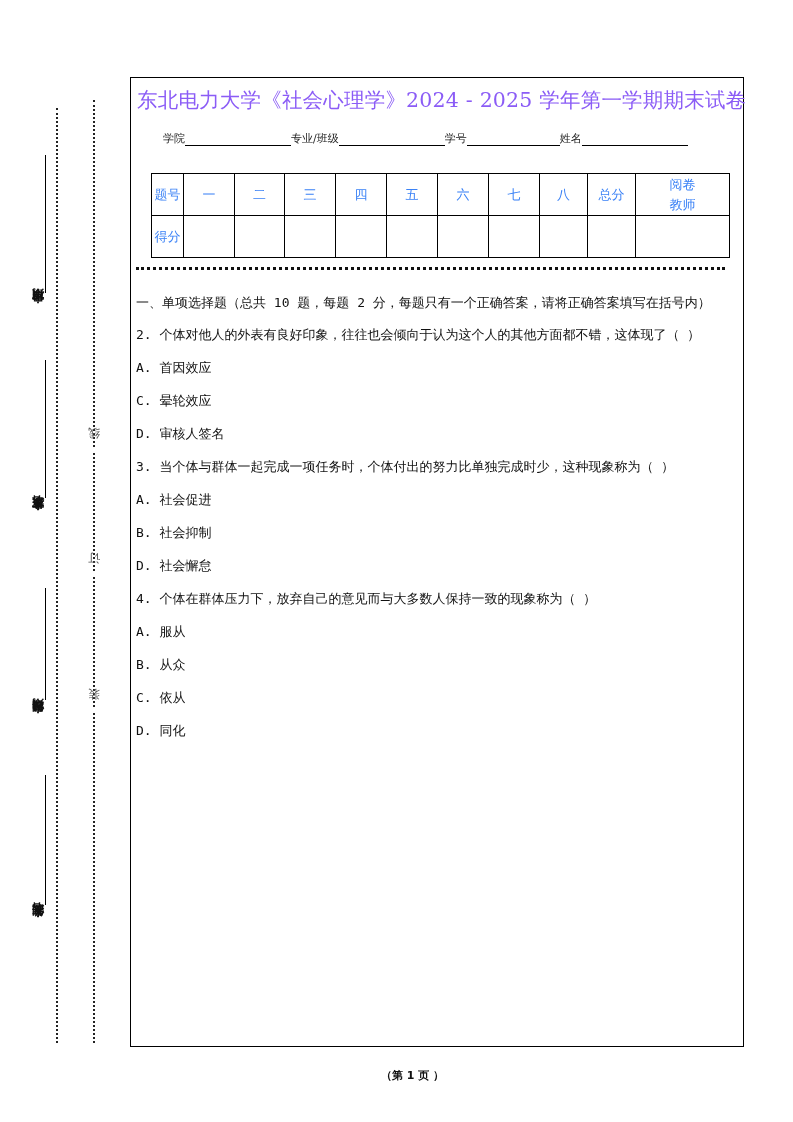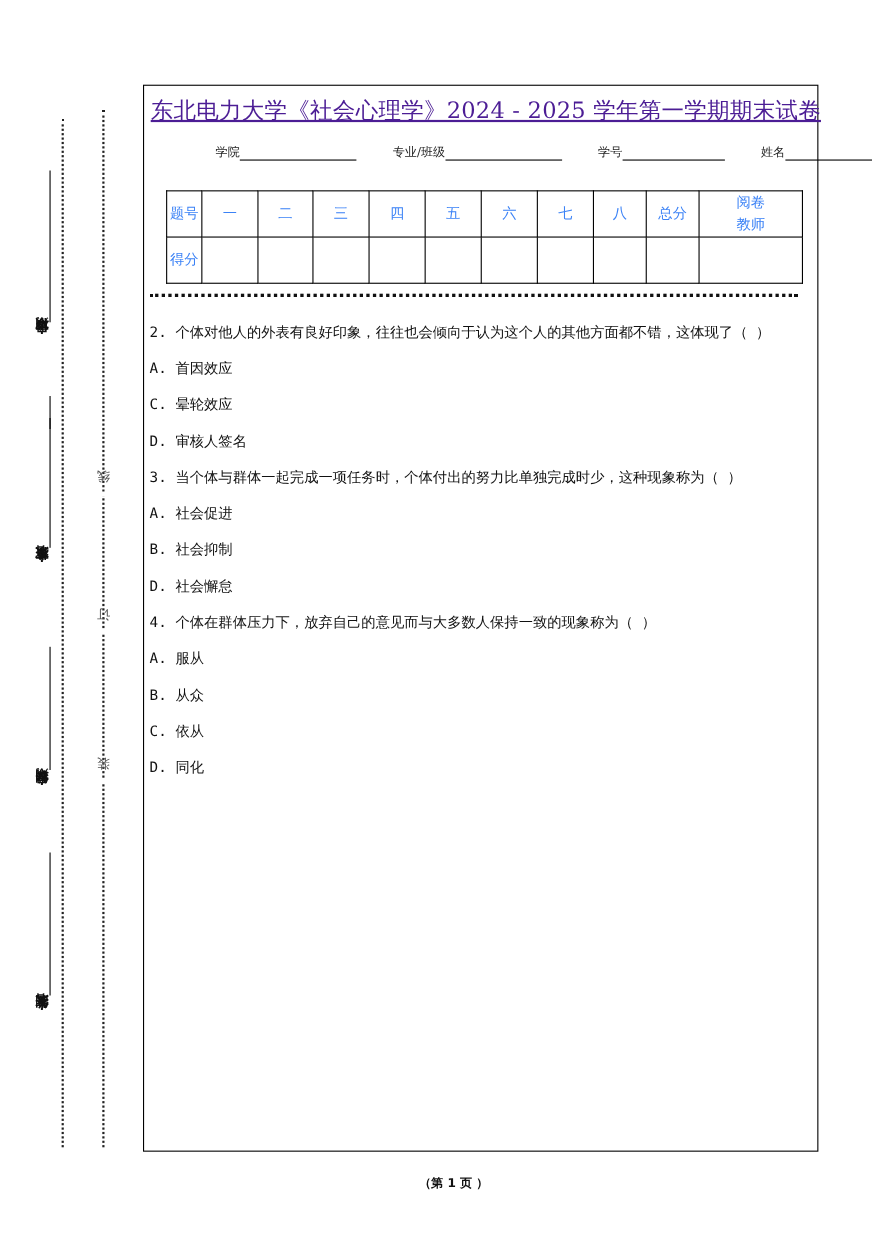--- a/index.html
+++ b/index.html
@@ -7,27 +7,27 @@
       width: 793px; height: 1122px; position: relative; background: #ffffff;
       font-family: "DejaVu Serif", "Liberation Serif", serif; color: #111;
       overflow: hidden;
     }
     .frame {
       position: absolute; left: 130px; top: 77px; width: 614px; height: 970px;
       border: 1px solid #000; box-sizing: border-box;
     }
     .title {
       position: absolute; left: 137px; top: 86px; width: 610px;
-      font-size: 20.5px; letter-spacing: 0.2px; white-space: nowrap; color: #4c1d95; text-decoration: underline;
+      font-size: 20.5px; letter-spacing: 0.2px; white-space: nowrap; color: #8b5cf6;
     }
     .info-row {
       position: absolute; top: 131px; left: 163px; font-size: 11px; white-space: nowrap;
       display: flex; align-items: flex-end;
     }
-    .info-row .lbl { color: #222; margin-left: 33px; }
+    .info-row .lbl { color: #222; }
     .info-row .blank { display: inline-block; border-bottom: 1px solid #000; height: 14px; }
     table.score {
       position: absolute; left: 151px; top: 173px; border-collapse: collapse;
       font-size: 13px; color: #3b82f6;
     }
     table.score td {
       border: 1px solid #000; text-align: center; vertical-align: middle; padding: 0;
       line-height: 20px;
     }
     .dotted-sep {
@@ -130,20 +130,21 @@
     <td></td>
     <td></td>
     <td></td>
   </tr>
 </tbody>
   </table>
 
 <div class="dotted-sep"></div>
 
 <div class="content">
+  <p class="section-heading">一、单项选择题（总共 10 题，每题 2 分，每题只有一个正确答案，请将正确答案填写在括号内）</p>
 
 
   <div>
     <p class="q">2. 个体对他人的外表有良好印象，往往也会倾向于认为这个人的其他方面都不错，这体现了（   ）</p>
     <p class="opt">A. 首因效应</p>
     <p class="opt">C. 晕轮效应</p>
     <p class="opt">D. 审核人签名</p>
   </div>
 
   <div>

